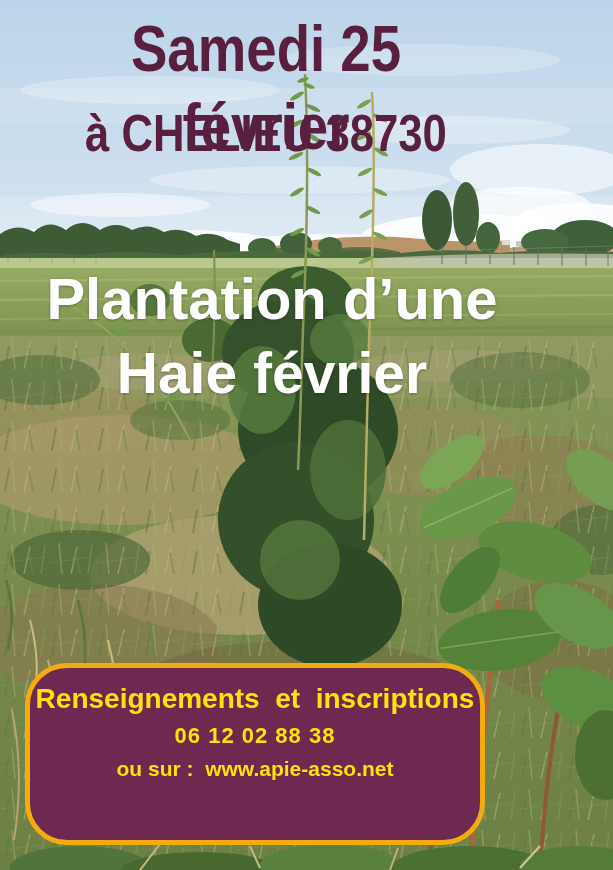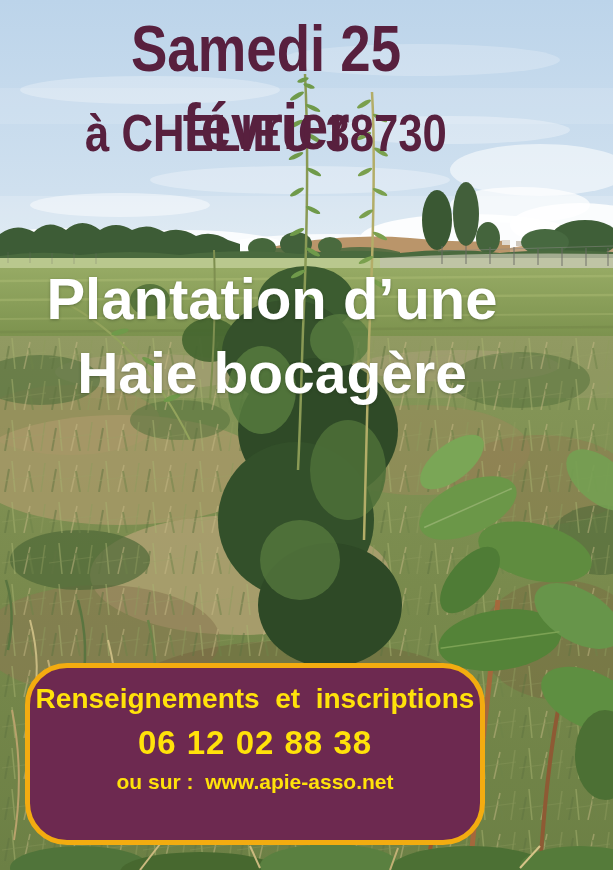--- a/index.html
+++ b/index.html
@@ -30,21 +30,21 @@
     position:absolute;left:25px;top:663px;width:460px;height:182px;
     box-sizing:border-box;z-index:3;
     background:var(--box-background,#6d2950);
     border:5px solid var(--box-border,#f3ac10);
     border-radius:42px;
     display:flex;flex-direction:column;align-items:center;
     padding-top:14px;gap:7px;
   }
   .info-line{color:var(--box-text,#ffe20a);white-space:pre;line-height:1.2;}
   .info-heading{font-size:28px;}
-  .info-phone{font-size:33px;letter-spacing:1px;}
+  .info-phone{font-size:22px;letter-spacing:1px;}
   .info-url{font-size:21px;}
 </style>
 </head>
 <body>
 
 <div class="poster">
 
   <div class="photo">
     <svg width="613" height="870" viewBox="0 0 613 870" xmlns="http://www.w3.org/2000/svg">
       <defs>
@@ -251,21 +251,21 @@
         <path d="M520,868 L540,846" stroke="#d6c488" stroke-width="2" fill="none"></path>
         <path d="M390,870 L398,848" stroke="#c2b075" stroke-width="2" fill="none"></path>
       </g>
     </svg>
   </div>
 
   <div class="heading date-line">Samedi 25 février</div>
   <div class="heading location-line">à CHELIEU 38730</div>
 
   <div class="overlay-title title-line1">Plantation d’une</div>
-  <div class="overlay-title title-line2">Haie bocagère</div>
+  <div class="overlay-title title-line2">Haie février</div>
 
   <div class="info-box">
     <div class="info-line info-heading">Renseignements  et  inscriptions</div>
     <div class="info-line info-phone">06 12 02 88 38</div>
     <div class="info-line info-url">ou sur :  www.apie-asso.net</div>
   </div>
 
 </div>
 
 </body></html>

